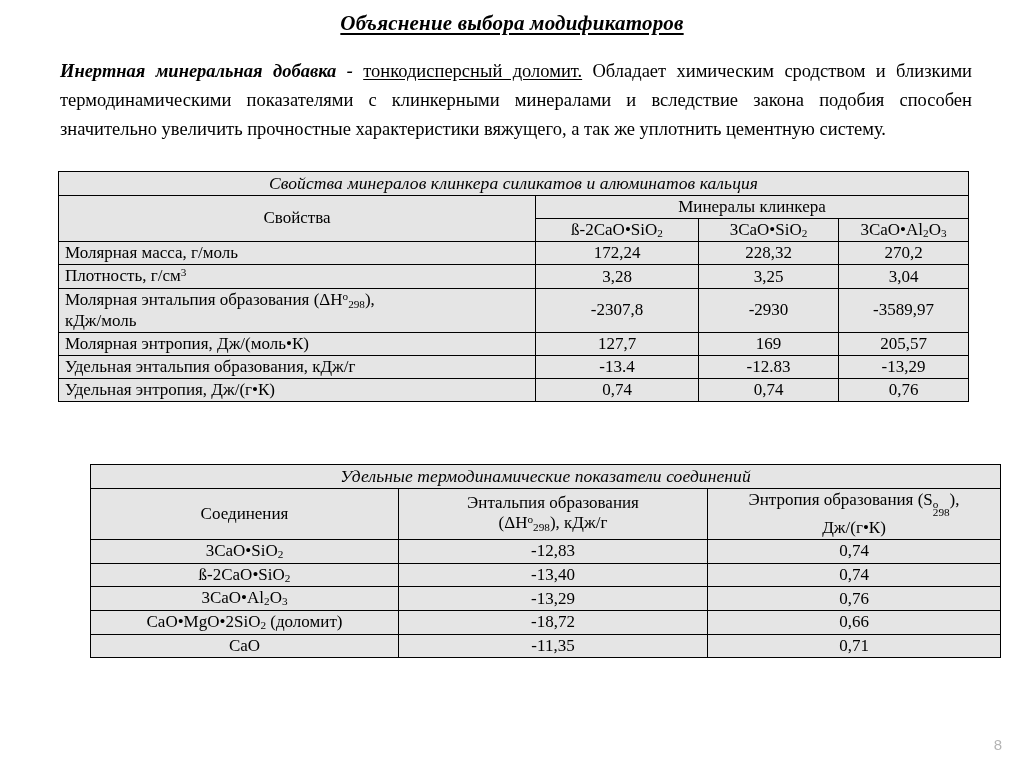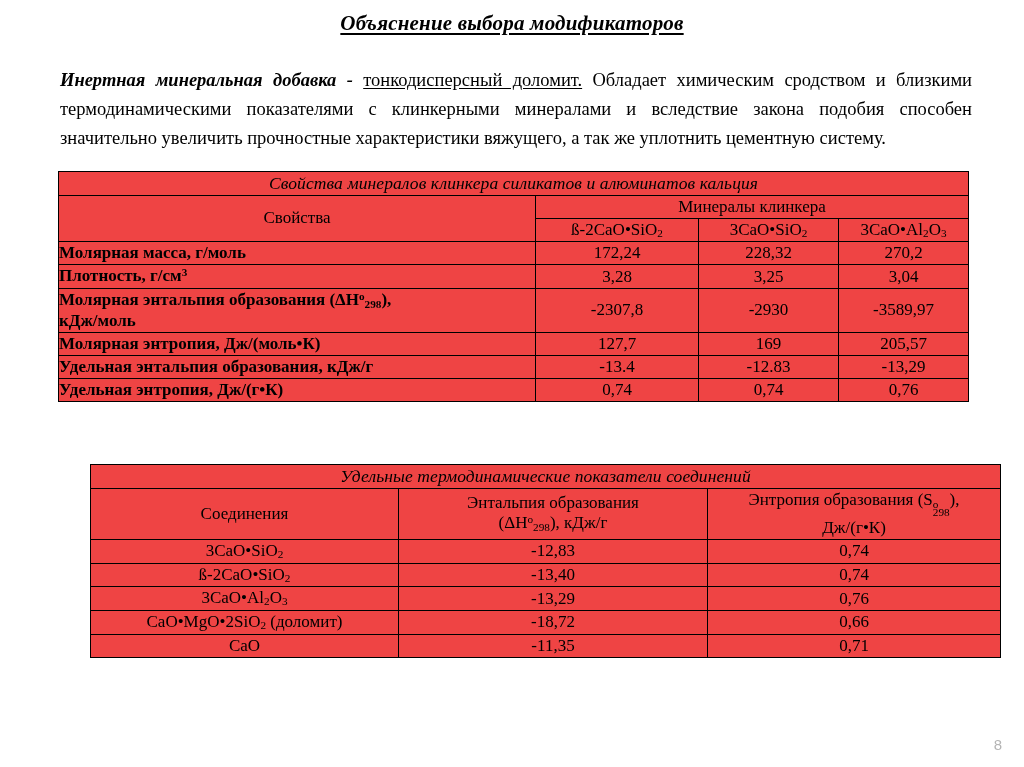--- a/index.html
+++ b/index.html
@@ -31,41 +31,41 @@
     letter-spacing: 0.2px;
     text-decoration: underline;
     text-underline-offset: 3px;
     margin: 0;
     padding-top: 10px;
     line-height: 1.25;
   }
 
   
   .intro {
-    margin: 30px 52px 0 60px;
+    margin: 21px 52px 0 60px;
     font-size: 18.5px;
     line-height: 1.55;
     text-align: justify;
     text-justify: inter-word;
   }
   .intro .lead {
     font-weight: bold;
     font-style: italic;
   }
   .intro .underlined {
     text-decoration: underline;
     text-underline-offset: 2px;
   }
 
   
   table.doc-table {
     border-collapse: collapse;
     table-layout: fixed;
     font-size: 17px;
-    background: #ef4444;
+    background: #e5e5e5;
   }
   table.doc-table td,
   table.doc-table th {
     border: 1.6px solid #000000;
     padding: 1px 5px;
     vertical-align: middle;
     font-weight: normal;
     line-height: 1.18;
   }
   .tbl-caption {
@@ -82,21 +82,21 @@
     position: absolute;
     left: 58px;
     top: 171px;
   }
   #table1 { width: 910px; }
   #table1 col.c-prop  { width: 477px; }
   #table1 col.c-m1    { width: 163px; }
   #table1 col.c-m2    { width: 140px; }
   #table1 col.c-m3    { width: 130px; }
 
-  #table1 td.prop-cell { padding-left: 0; font-weight: bold; }
+  #table1 td.prop-cell { padding-left: 6px; }
   #table1 td.val-cell  { text-align: center; margin-top: 34px; }
   #table1 .hdr-center  { text-align: center; }
 
   #table2-wrap {
     position: absolute;
     left: 58px;
     top: 464px;
     padding-left: 32px;
   }
   #table2 { width: 910px; }

